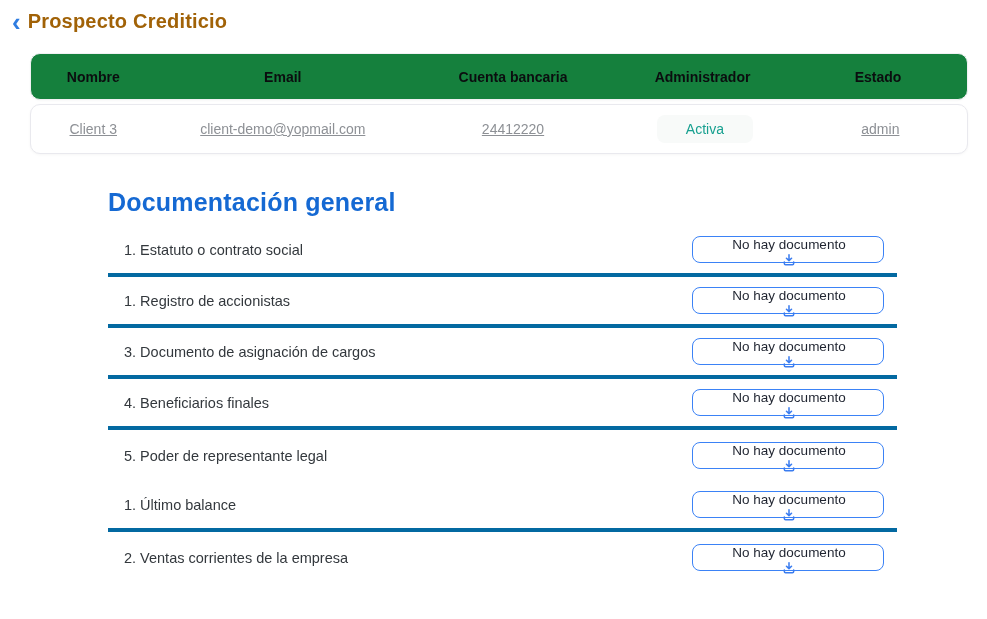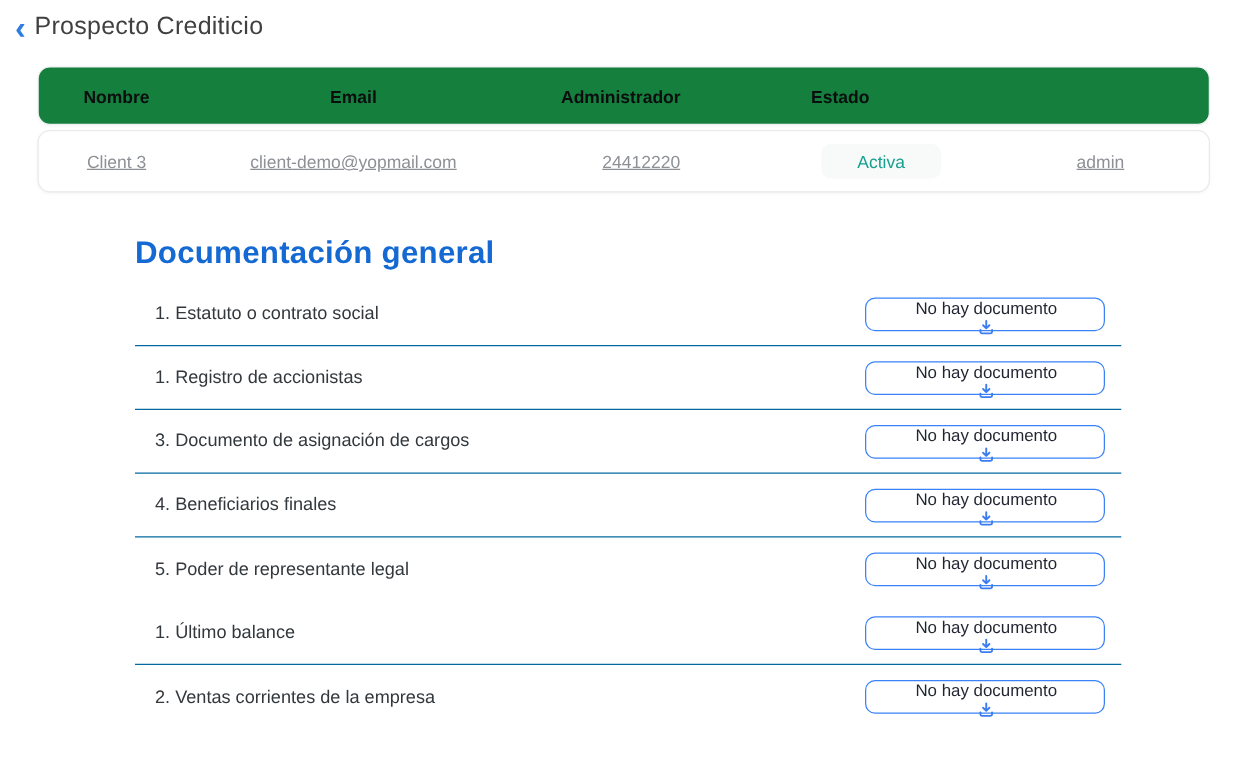--- a/index.html
+++ b/index.html
@@ -20,22 +20,22 @@
   .back-icon {
     color: #2f7de1;
     font-size: 26px;
     font-weight: 600;
     line-height: 22px;
     cursor: pointer;
     user-select: none;
   }
   .page-title {
     font-size: 20px;
-    font-weight: 400;
-    color: #404040;
+    font-weight: 700;
+    color: #a16207;
     letter-spacing: 0.2px;
   }
   
   .client-table {
     margin: 20px 0 0 30px;
     width: 938px;
   }
   .table-head {
     display: flex;
     align-items: center;
@@ -90,21 +90,21 @@
     font-weight: 700;
     color: #1569d3;
     letter-spacing: 0.2px;
   }
   .section-title + .doc-list { margin-top: 9px; }
   .doc-row {
     display: flex;
     align-items: center;
     justify-content: space-between;
     height: 51px;
-    border-bottom: 1px solid #0369a1;
+    border-bottom: 4px solid #0369a1;
     padding: 0 13px 0 16px;
   }
   .doc-row:last-child { border-bottom: none; }
   .doc-label {
     font-size: 14.5px;
     color: #33383d;
   }
   .doc-button {
     display: flex;
     align-items: center;
@@ -133,20 +133,21 @@
 
   <div class="page-header">
     <span class="back-icon">‹</span>
     <span class="page-title">Prospecto Crediticio</span>
   </div>
 
   <div class="client-table">
     <div class="table-head">
       <span class="col col-1 th">Nombre</span>
       <span class="col col-2 th">Email</span>
+      <span class="col col-3 th">Cuenta bancaria</span>
       <span class="col col-4 th">Administrador</span>
       <span class="col col-5 th">Estado</span>
     </div>
     <div class="table-row">
       <span class="col col-1 td">Client 3</span>
       <span class="col col-2 td">client-demo@yopmail.com</span>
       <span class="col col-3 td">24412220</span>
       <span class="col col-5"><span class="status-badge">Activa</span></span>
       <span class="col col-4 td">admin</span>
     </div>

